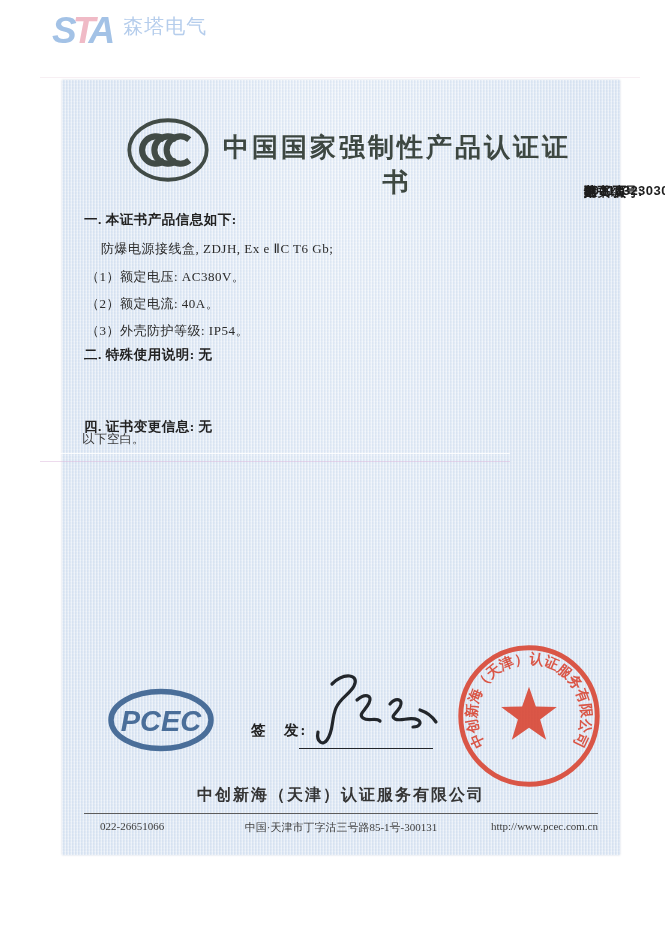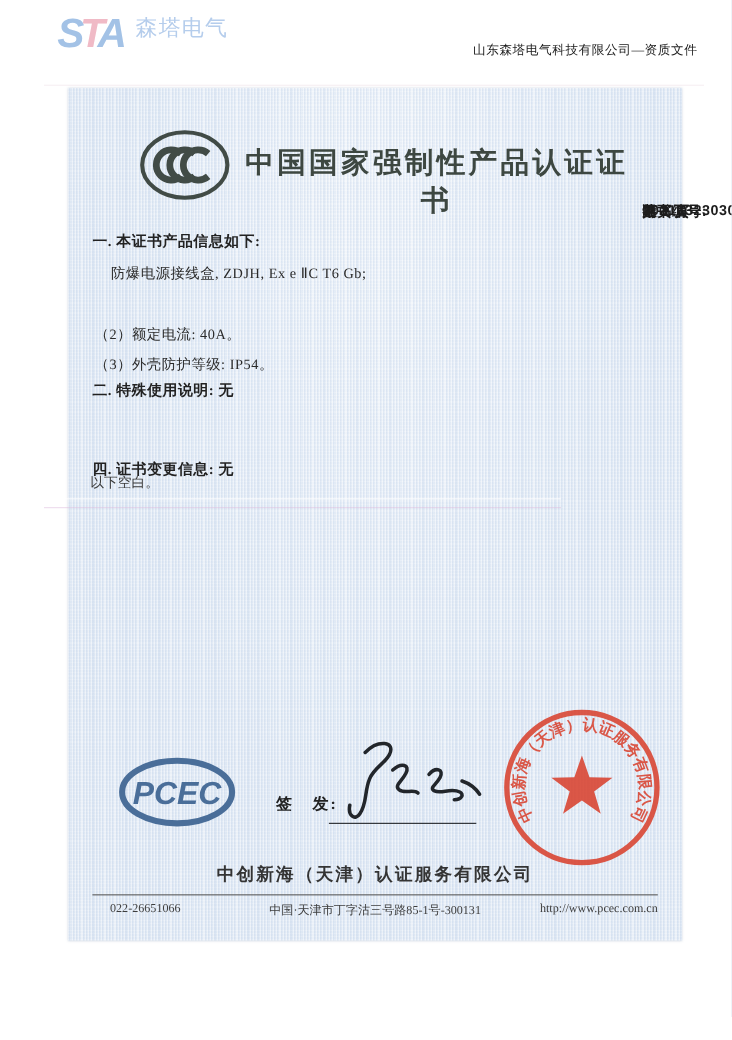--- a/index.html
+++ b/index.html
@@ -77,21 +77,20 @@
 </head>
 <body>
 
 <div class="page">
 
   <div class="sta-logo">
     <span class="sta-letters"><span class="sta-s">S</span><span class="sta-t">T</span><span class="sta-a">A</span></span>
     <span class="sta-brand">森塔电气</span>
   </div>
 
-  <div class="doc-label">山东森塔电气科技有限公司—资质文件</div>
 
   <div class="cert">
 
     <div class="scan-line l1"></div>
     <div class="scan-line l2"></div>
     <div class="scan-line l3"></div>
 
     <svg class="ccc-logo" viewBox="-46 -36 92 72">
       <ellipse cx="0" cy="0" rx="41" ry="31.5" fill="none" stroke="#414b46" stroke-width="4"></ellipse>
       <path d="M -3.5,-11 A 14.5,14.5 0 1 0 -3.5,11" fill="none" stroke="#414b46" stroke-width="6.5"></path>
@@ -107,20 +106,21 @@
         <span class="gap"></span>
       <span>附页</span>
         <span class="gap2"></span>
       <span>共 1 页</span>
         <span class="gap2"></span>
       <span>第 1 页</span>
     </div>
 
     <div class="b-line b-head s1">一. 本证书产品信息如下:</div>
     <div class="b-line prod">防爆电源接线盒, ZDJH, Ex e ⅡC T6 Gb;</div>
+    <div class="b-line it1">（1）额定电压: AC380V。</div>
     <div class="b-line it2">（2）额定电流: 40A。</div>
     <div class="b-line it3">（3）外壳防护等级: IP54。</div>
     <div class="b-line b-head s2">二. 特殊使用说明: 无</div>
     <div class="b-line b-head s4">四. 证书变更信息: 无</div>
     <div class="blank-note">以下空白。</div>
 
     <svg class="pcec-logo" viewBox="0 0 108 66">
       <ellipse cx="54" cy="33" rx="50" ry="28.5" fill="none" stroke="#4a6e99" stroke-width="5.5"></ellipse>
       <text x="54" y="44" text-anchor="middle" font-family="Liberation Sans, sans-serif" font-size="29" font-weight="bold" font-style="italic" fill="#4a6e99">PCEC</text>
     </svg>

